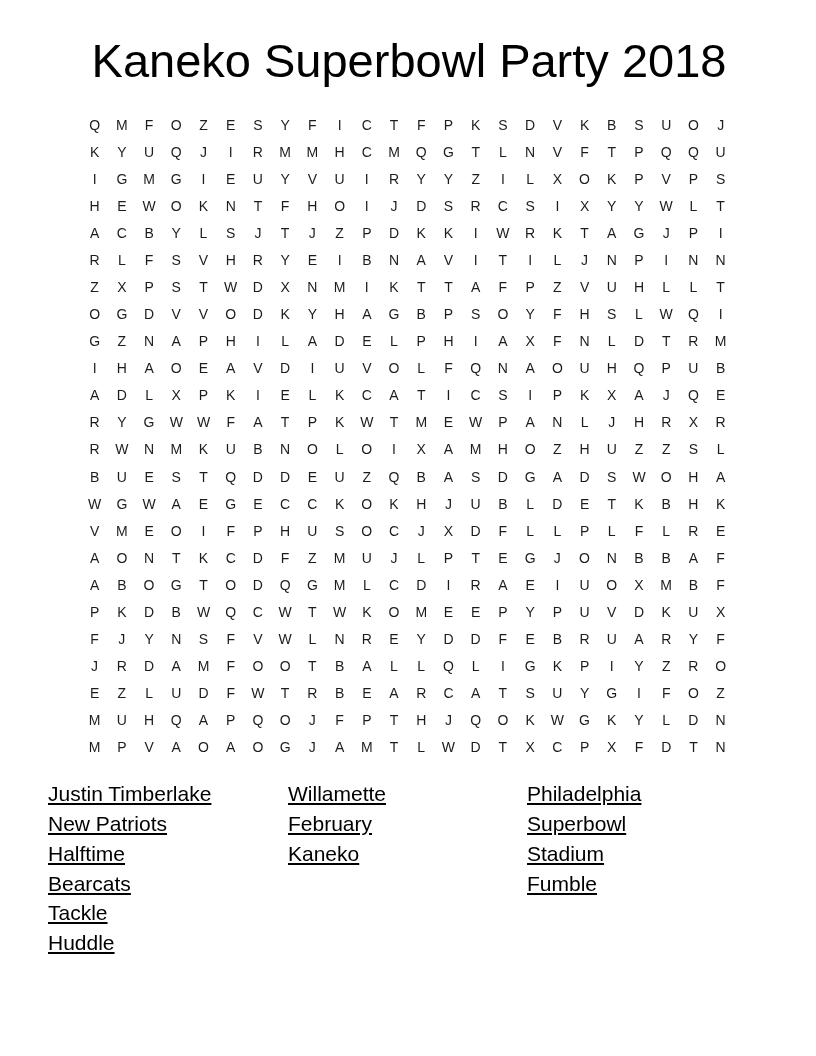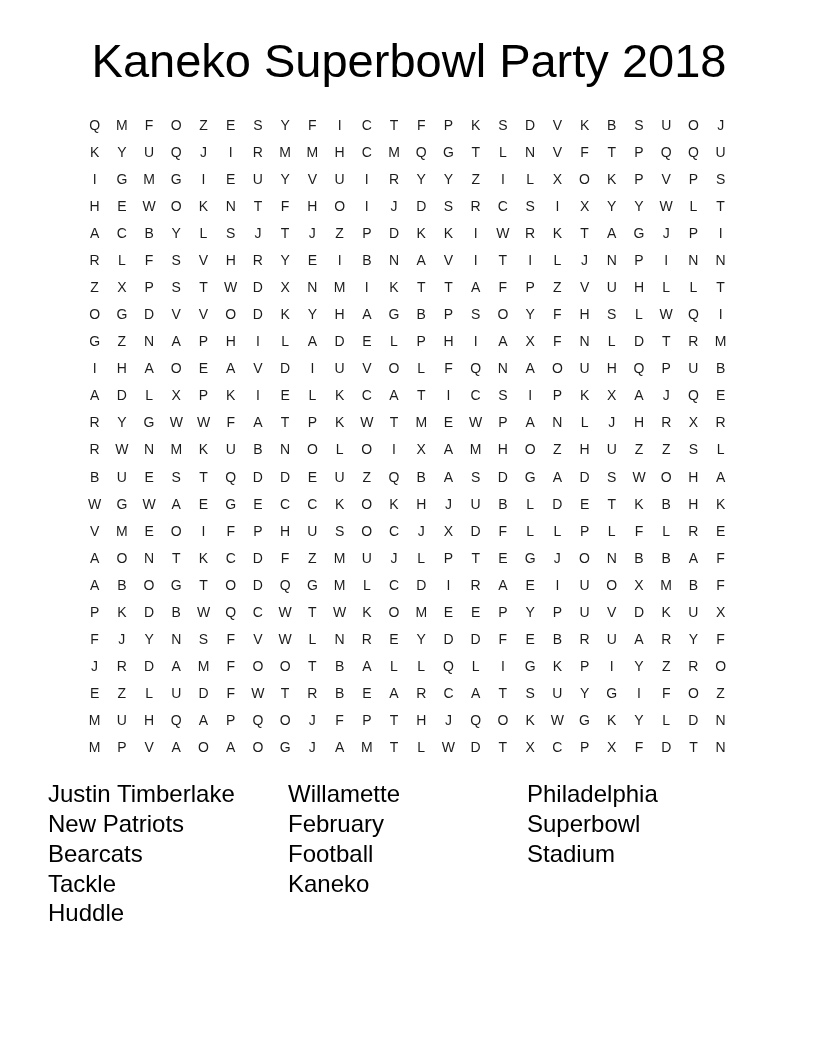--- a/index.html
+++ b/index.html
@@ -53,24 +53,25 @@
     top: 779px;
     display: flex;
   }
   .word-col {
     width: 240px;
   }
   .word-col + .word-col {
     width: 239px;
   }
   .word {
-    font-size: 24px;
+    font-size: 21px;
     line-height: 29.85px;
     color: #000000;
     white-space: nowrap;
+    text-decoration: underline;
   }
 </style>
 </head>
 <body>
 
 <div class="page">
   <h1 class="title">Kaneko Superbowl Party 2018</h1>
   <div class="grid">
       <div class="grid-row">
         <span class="grid-cell">Q</span>
@@ -694,29 +695,30 @@
         <span class="grid-cell">F</span>
         <span class="grid-cell">D</span>
         <span class="grid-cell">T</span>
         <span class="grid-cell">N</span>
       </div>
     </div>
   <div class="words">
       <div class="word-col">
         <div class="word">Justin Timberlake</div>
         <div class="word">New Patriots</div>
+        <div class="word">Halftime</div>
         <div class="word">Bearcats</div>
         <div class="word">Tackle</div>
         <div class="word">Huddle</div>
       </div>
       <div class="word-col">
         <div class="word">Willamette</div>
         <div class="word">February</div>
-        <div class="word">Football</div>
         <div class="word">Kaneko</div>
       </div>
       <div class="word-col">
         <div class="word">Philadelphia</div>
         <div class="word">Superbowl</div>
         <div class="word">Stadium</div>
+        <div class="word">Fumble</div>
       </div>
     </div>
 </div>
 
 </body></html>

